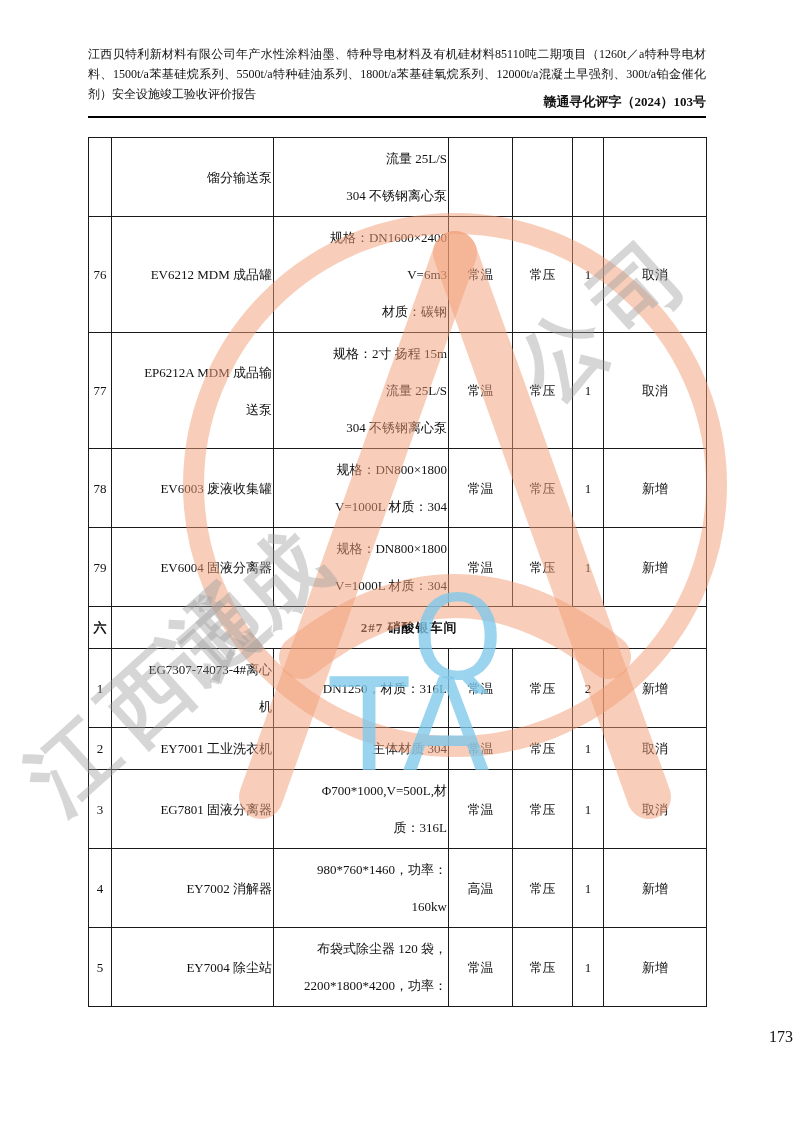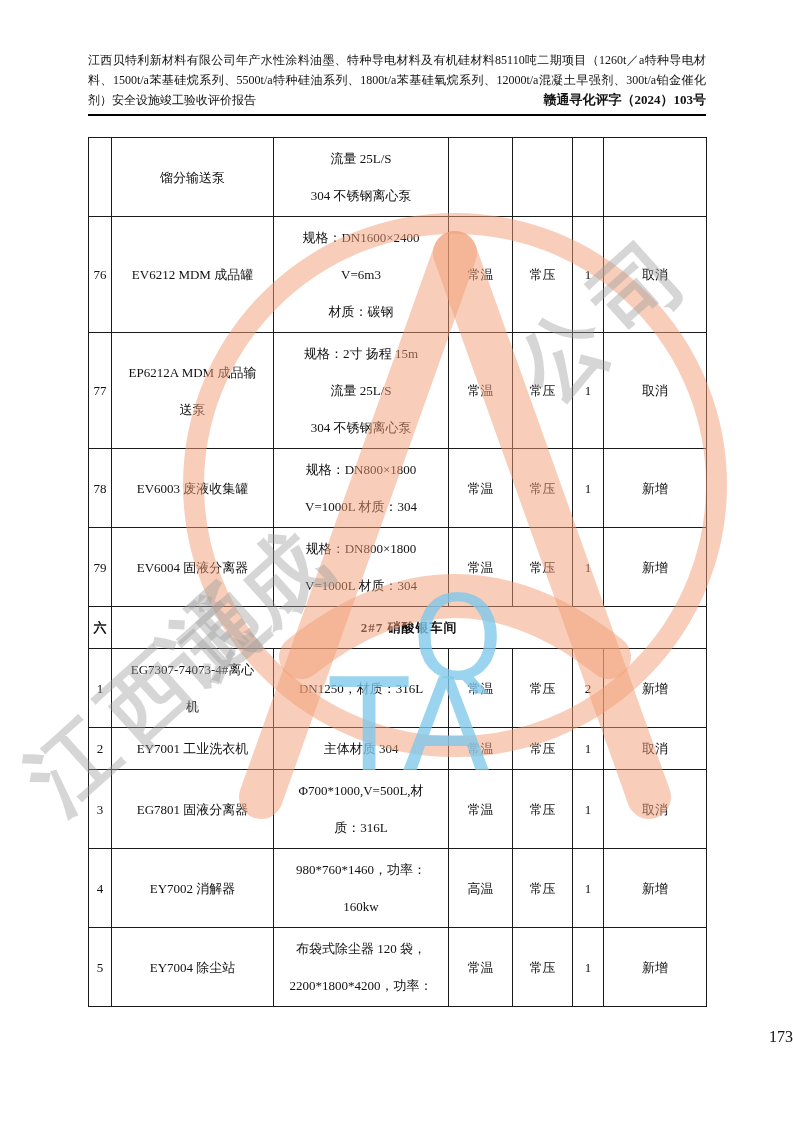--- a/index.html
+++ b/index.html
@@ -5,40 +5,40 @@
   html,body{margin:0;padding:0;}
   body{
     width:793px;height:1122px;position:relative;background:#ffffff;
     font-family:"Liberation Serif","DejaVu Serif",serif;color:#111;
     overflow:hidden;
   }
   .page{position:absolute;inset:0;background:#fff;}
 
   
   .header{
-    position:absolute;left:88px;top:50px;width:618px;
+    position:absolute;left:88px;top:44px;width:618px;
     font-size:12px;line-height:20px;text-align:justify;
-    border-bottom:2px solid #000;padding-bottom:4px;
+    border-bottom:2px solid #000;padding-bottom:12px;
   }
   .doc-number{
     position:absolute;right:0;bottom:4px;font-weight:bold;font-size:13px;
   }
 
   
   table.equip{
     position:absolute;left:88px;top:137px;border-collapse:collapse;
     table-layout:fixed;width:618px;z-index:1;
   }
   table.equip td{
     border:1px solid #1a1a1a;text-align:center;vertical-align:middle;
     font-size:13px;line-height:37px;padding:2px 1px;
     word-break:break-all;
   }
   td.c-no{font-size:12.5px;}
-  .cell-line{line-height:37px;}
+  .cell-line{line-height:37px;text-align:right;}
   tr.section-row td{font-weight:bold;}
   .sec-title{letter-spacing:1px;margin-top:22px;}
 
   
   .footer{
     position:absolute;left:0;top:1028px;width:100%;text-align:right;
     font-size:16px;z-index:1;
   }
 
   

